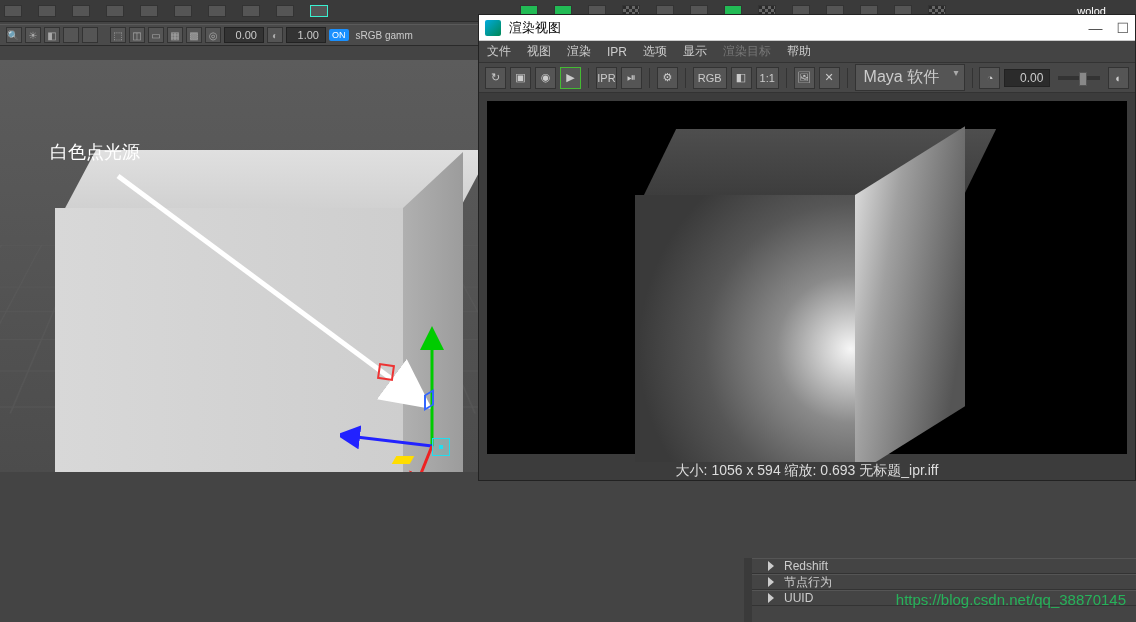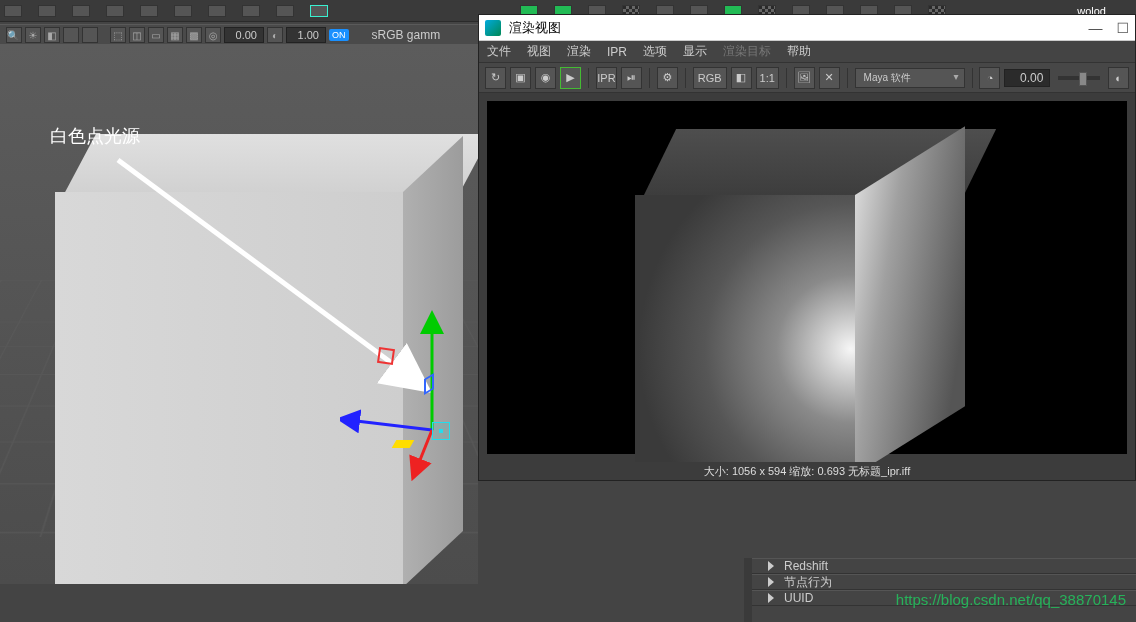--- a/index.html
+++ b/index.html
@@ -11,25 +11,25 @@
   .top-toolbar .highlight { border:1px solid #3af0d0; }
   .top-toolbar .green { background:#2b5; }
   .top-toolbar .check { background:#2a2a2a; background-image:linear-gradient(45deg,#666 25%,transparent 25%,transparent 75%,#666 75%),linear-gradient(45deg,#666 25%,transparent 25%,transparent 75%,#666 75%); background-size:6px 6px; background-position:0 0,3px 3px; }
   .top-toolbar .spacer { flex:1; }
   .top-toolbar .user { color:#fff; padding-right:30px; font-size:11px; }
 
   
   .viewport-bar { position:absolute; left:0; top:24px; width:478px; height:22px; background:#4a4a4a; border-top:1px solid #5a5a5a; border-bottom:1px solid #2a2a2a; display:flex; align-items:center; padding-left:6px; gap:3px; }
   .vbtn { width:16px; height:16px; background:#555; border:1px solid #333; display:flex; align-items:center; justify-content:center; font-size:10px; color:#aaa; }
   .vnum { background:#333; color:#ccc; padding:1px 6px; border:1px solid #222; font-size:11px; min-width:40px; text-align:right; }
-  .vlabel { font-size:12px; color:#ccc; margin-left:20px; }
+  .vlabel { font-size:10px; color:#ccc; margin-left:4px; }
   .on-badge { background:#1a90ff; color:#fff; font-size:9px; padding:1px 3px; border-radius:2px; }
 
   
-  .viewport { position:absolute; left:0; top:44px; width:478px; height:540px; background:linear-gradient(#5c5c5c,#4c4c4c); overflow:hidden; }
+  .viewport { position:absolute; left:0; top:60px; width:478px; height:412px; background:linear-gradient(#5c5c5c,#4c4c4c); overflow:hidden; }
 
   
   .grid-floor { position:absolute; width:200%; height:60%; left:-50%; bottom:-20px; background:
     repeating-linear-gradient(to right, #5a5a5a 0 1px, transparent 1px 40px),
     repeating-linear-gradient(to bottom, #5a5a5a 0 1px, transparent 1px 40px);
     transform: perspective(700px) rotateX(62deg); transform-origin: top center; opacity:0.6; }
   .cube-wrap { position:absolute; left:55px; top:90px; width:400px; height:460px; }
   .cube-face-top { position:absolute; left:8px; top:0; width:395px; height:62px; background:linear-gradient(#e0e0e0,#d0d0d0); transform:skewX(-28deg); transform-origin:bottom left; }
   .cube-face-left { position:absolute; left:0; top:58px; width:348px; height:395px; background:linear-gradient(90deg,#d8d8d8,#cecece); }
   .cube-face-right { position:absolute; left:348px; top:58px; width:60px; height:395px; background:linear-gradient(90deg,#b0b0b0,#9c9c9c); transform:skewY(-43deg); transform-origin:top left; }
@@ -51,37 +51,37 @@
   .rv-title { height:26px; background:#fff; display:flex; align-items:center; padding:0 6px; color:#000; font-size:13px; gap:8px; border-bottom:1px solid #ccc; }
   .rv-title .maya-logo { width:16px; height:16px; background:linear-gradient(135deg,#0ad,#085); border-radius:2px; }
   .rv-title .win-btns { margin-left:auto; display:flex; gap:14px; color:#555; font-size:14px; }
   .rv-menubar { height:22px; background:#444; display:flex; align-items:center; padding:4px 8px; gap:16px; border-bottom:1px solid #333; }
   .rv-menubar span { color:#ccc; font-size:12px; cursor:default; }
   .rv-menubar .disabled { color:#777; }
   .rv-toolbar { height:30px; background:#474747; border-bottom:1px solid #333; display:flex; align-items:center; padding:0 6px; gap:4px; }
   .rv-btn { width:24px; height:22px; background:#555; border:1px solid #333; display:flex; align-items:center; justify-content:center; font-size:11px; color:#ccc; }
   .rv-btn.green-border { border:1px solid #4b3; }
   .rv-sep { width:1px; height:20px; background:#333; margin:0 3px; }
-  .rv-dropdown { background:#555; border:1px solid #333; color:#ccc; padding:2px 20px 2px 8px; font-size:10px; position:relative; min-width:110px; }
+  .rv-dropdown { background:#555; border:1px solid #333; color:#ccc; padding:2px 20px 2px 8px; font-size:16px; position:relative; min-width:110px; }
   .rv-dropdown::after { content:"▾"; position:absolute; right:5px; top:2px; font-size:10px; color:#aaa; }
   .rv-exposure-num { background:#2b2b2b; color:#ccc; border:1px solid #222; padding:1px 6px; font-size:12px; min-width:46px; text-align:right; }
   .rv-slider { width:48px; height:4px; background:#333; position:relative; margin:0 4px; }
   .rv-slider::after { content:""; position:absolute; left:50%; top:-4px; width:6px; height:12px; background:#888; border:1px solid #555; }
 
   .rv-canvas { flex:1; background:#3c3c3c; position:relative; overflow:hidden; }
   .rv-render { position:absolute; inset:8px; background:#000; }
   
   .rcube-top { position:absolute; left:155px; top:28px; width:320px; height:70px; background:linear-gradient(#4e4e4e,#3c3c3c); transform:skewX(-26deg); transform-origin:bottom left; }
   .rcube-left { position:absolute; left:148px; top:94px; width:220px; height:280px;
     background:radial-gradient(circle at 98% 55%, #f6f6f6 0%, #cfcfcf 10%, #8a8a8a 28%, #565656 55%, #3a3a3a 80%); }
   .rcube-right { position:absolute; left:368px; top:94px; width:110px; height:280px;
     background:linear-gradient(100deg,#d8d8d8 0%, #a0a0a0 30%, #555 90%);
     transform:skewY(-32deg); transform-origin:top left; }
 
-  .rv-status { height:18px; background:#3c3c3c; color:#ddd; font-size:11px; display:flex; align-items:center; justify-content:center; }
+  .rv-status { height:18px; background:#3c3c3c; color:#ddd; font-size:14px; display:flex; align-items:center; justify-content:center; }
 
   
   .attr-panels { position:absolute; left:752px; top:558px; width:384px; }
   .attr-row { height:16px; background:#444; border-top:1px solid #555; border-bottom:1px solid #333; display:flex; align-items:center; padding-left:16px; gap:10px; color:#ccc; }
   .attr-row .tri { width:0; height:0; border-top:5px solid transparent; border-bottom:5px solid transparent; border-left:6px solid #ccc; }
   .left-gutter { position:absolute; left:744px; top:558px; width:8px; height:66px; background:#3a3a3a; }
 
   .watermark { position:absolute; right:10px; bottom:14px; color:#22c55e; font-size:15px; opacity:.85; }
 </style>
 </head>

